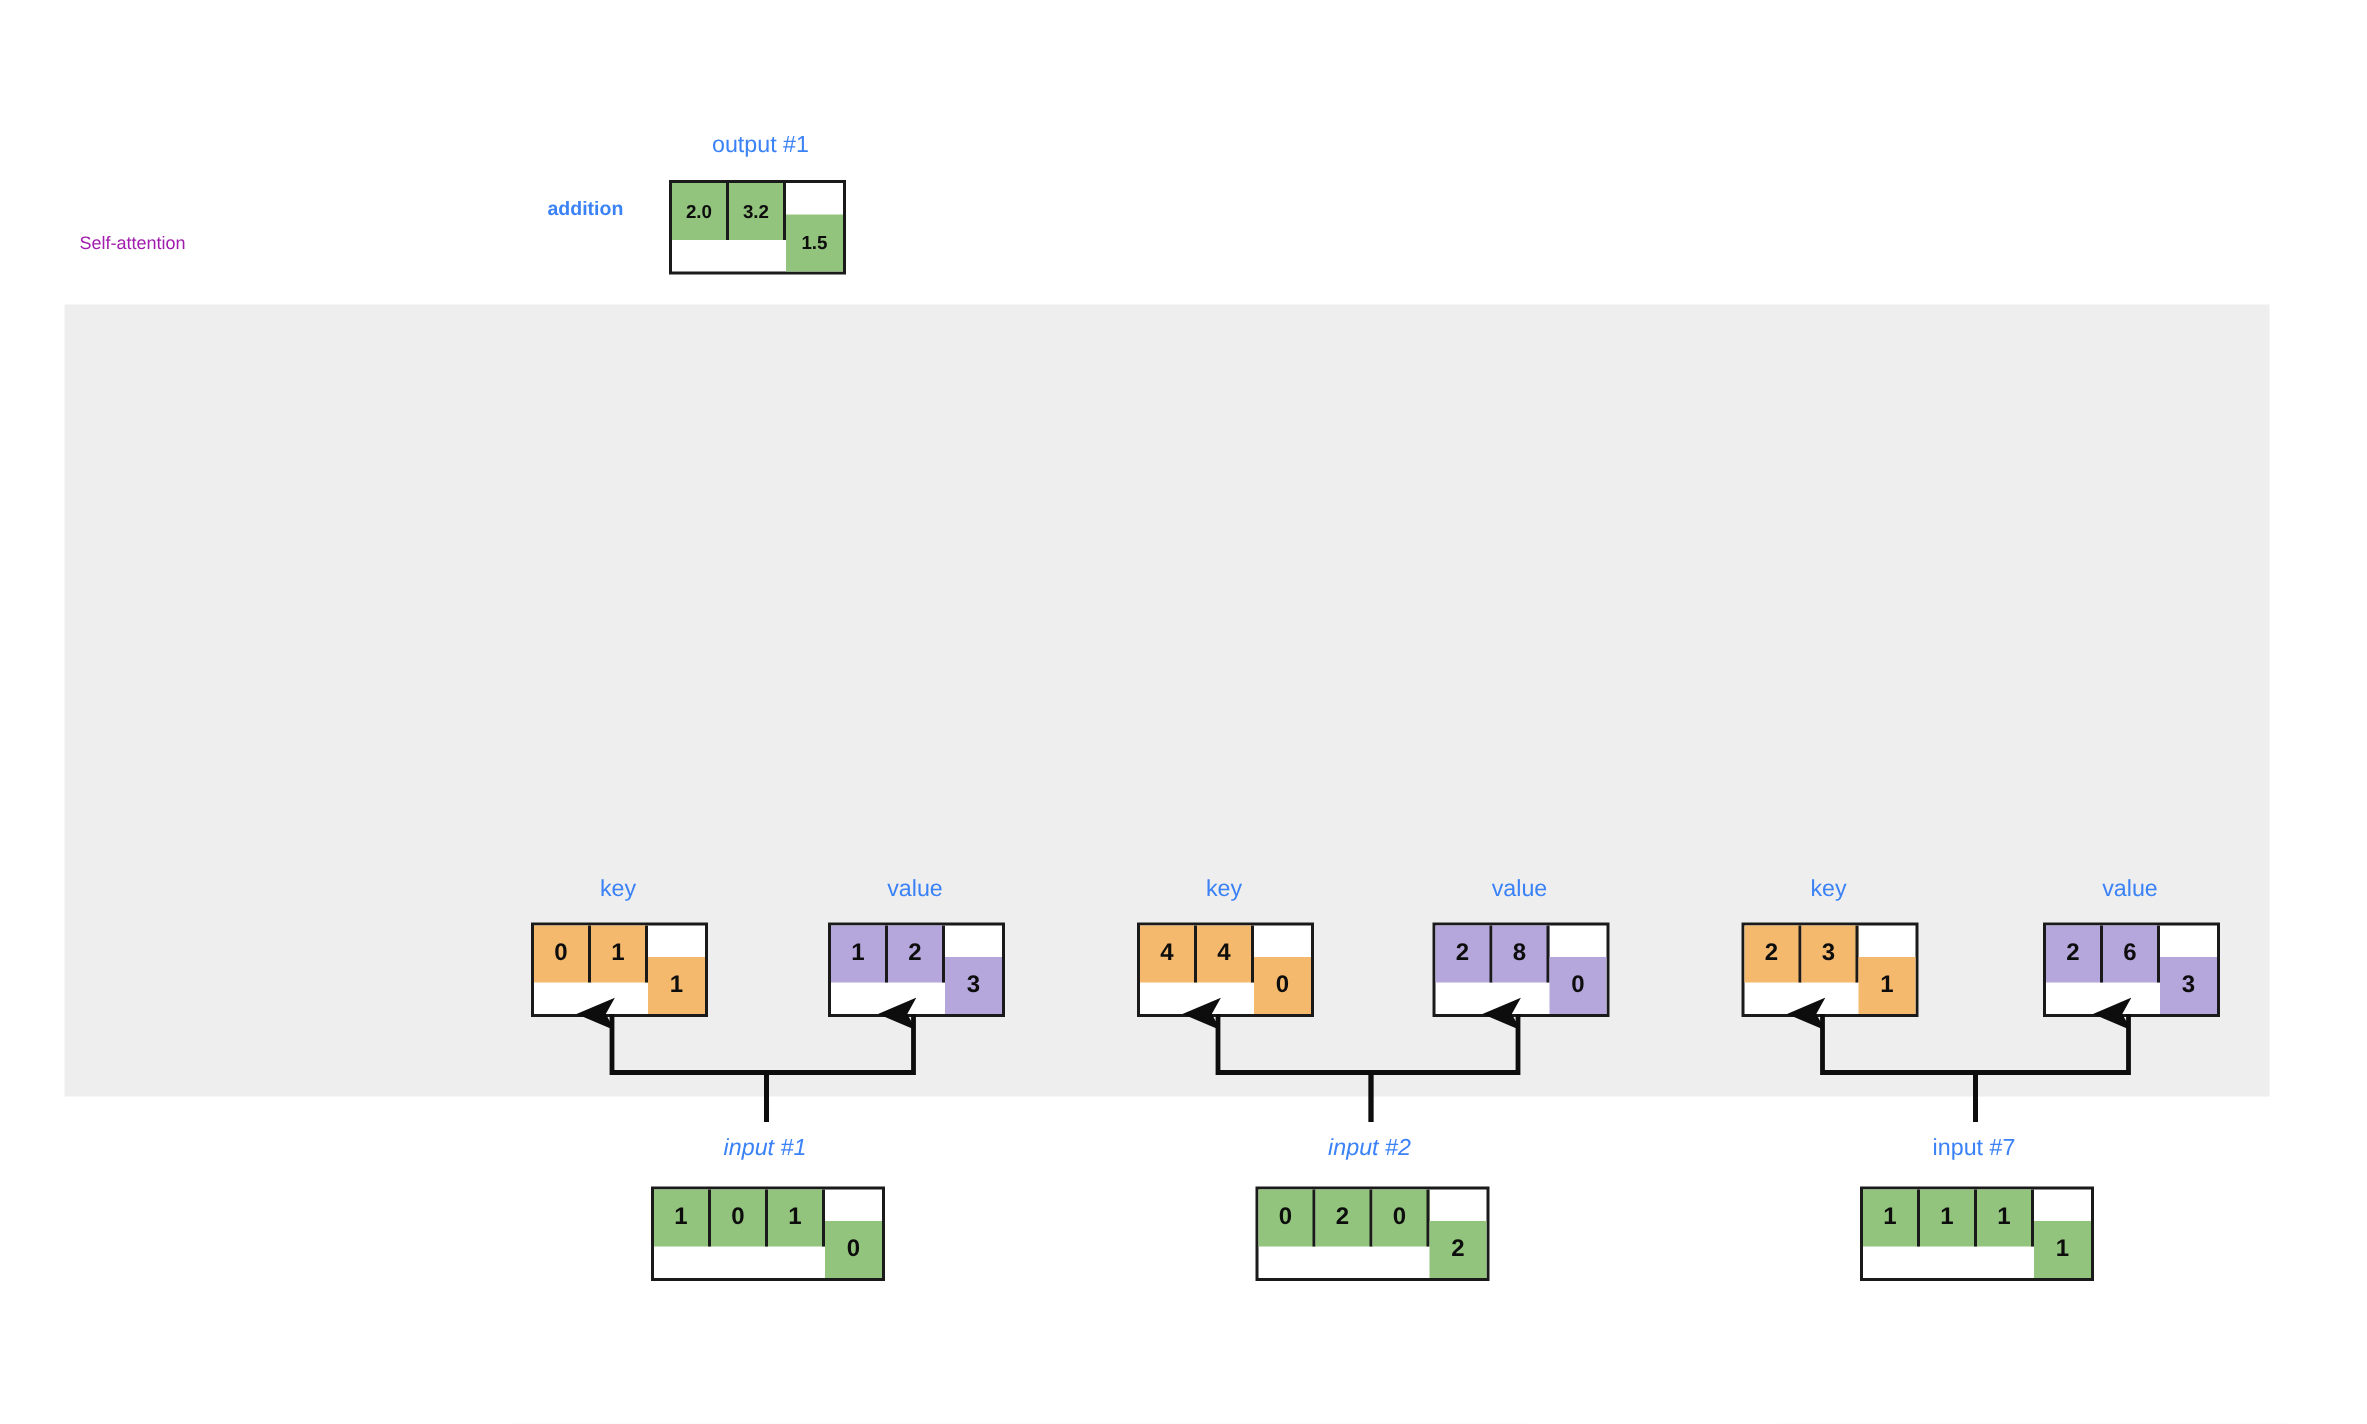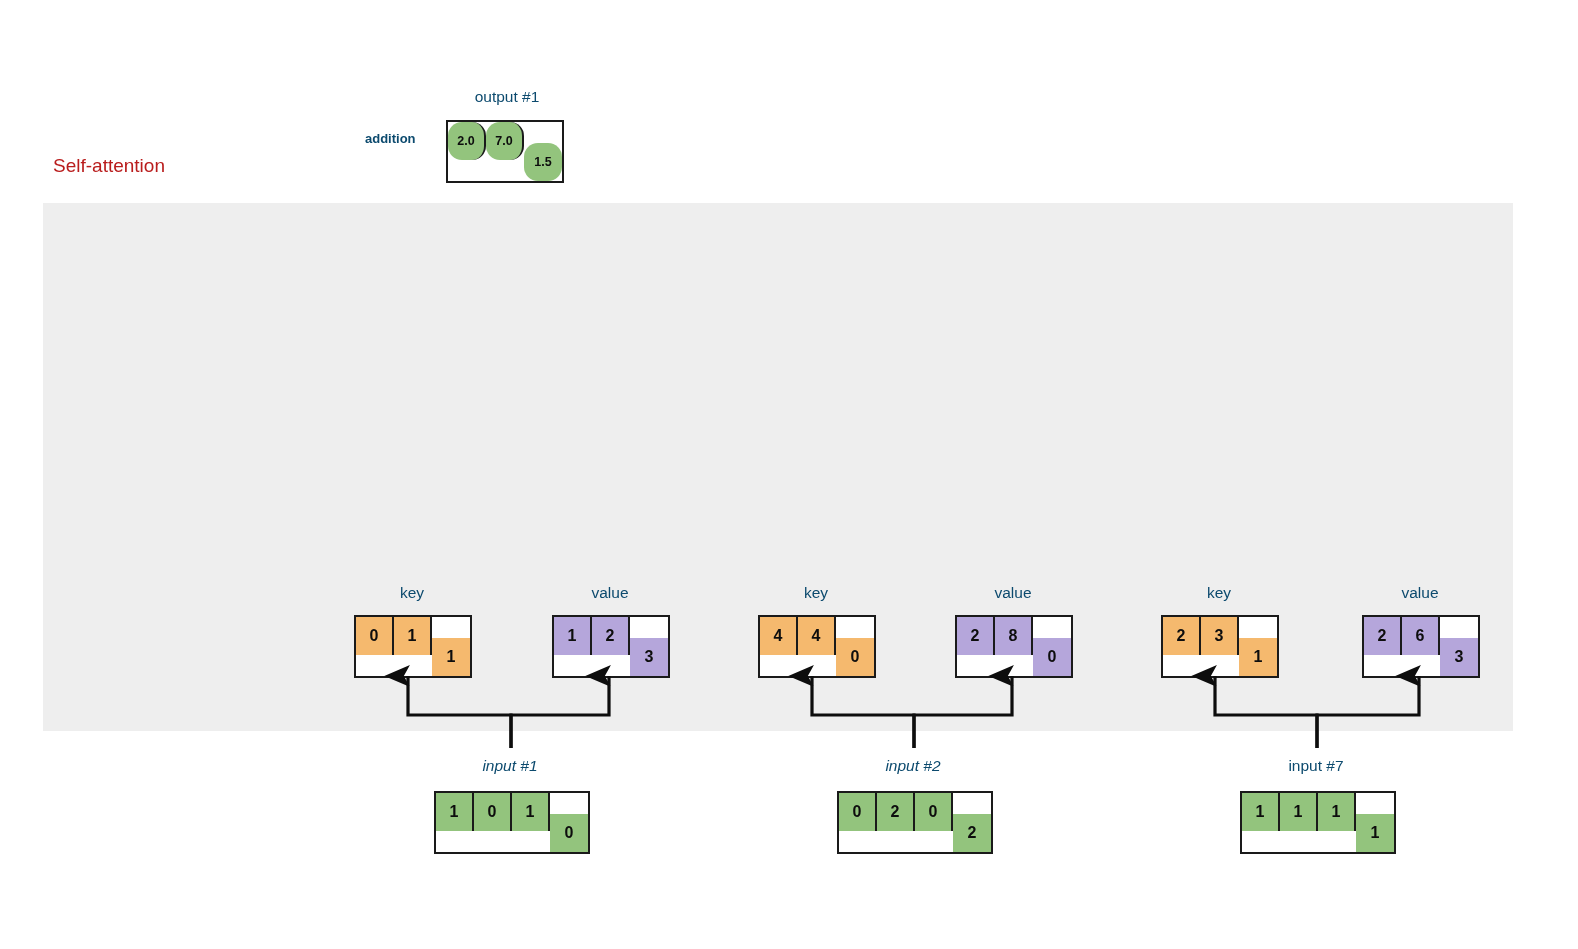--- a/index.html
+++ b/index.html
@@ -25,22 +25,22 @@
     left: 43px;
     top: 203px;
     width: 1470px;
     height: 528px;
     background: #eeeeee;
   }
   .section-label {
     position: absolute;
     left: 53px;
     top: 155px;
-    font-size: 19px;
-    color: #b91c1c;
+    font-size: 12px;
+    color: #a21caf;
     white-space: nowrap;
     text-align: right;
   }
 
   
   .vec {
     position: absolute;
     display: flex;
     border: 2.5px solid #1a1a1a;
     box-sizing: border-box;
@@ -58,27 +58,27 @@
     font-weight: bold;
     color: #0d0d0d;
     line-height: 1;
   }
   .vec .cell:last-child { border-right: none; margin-top: 21px; }
 
   .vec.orange .cell { background: #f5b96e; }
   .vec.purple .cell { background: #b5a6db; }
   .vec.green  .cell { background: #93c47d; }
 
-  .vec.small .cell { font-size: 12.5px; font-weight: bold; border-radius: 14px; }
+  .vec.small .cell { font-size: 12.5px; font-weight: bold; }
 
   
   .cap {
     position: absolute;
     font-size: 15.5px;
-    color: #0c4a6e;
+    color: #3b82f6;
     white-space: nowrap;
     text-align: center;
     transform: translateX(-50%);
   }
   .cap.bold {
     font-weight: bold;
     font-size: 13px;
     transform: none;
   }
 
@@ -96,21 +96,21 @@
 <body>
 
 <div id="canvas">
 
   <div class="section-label">Self-attention</div>
 
   <div class="cap" style="left:507px; top:88px;">output #1</div>
   <div class="cap bold" style="left:365px; top:131px;">addition</div>
   <div class="vec green small" style="left:446px; top:120px;">
     <div class="cell">2.0</div>
-    <div class="cell">7.0</div>
+    <div class="cell">3.2</div>
     <div class="cell">1.5</div>
   </div>
 
   <div class="attention-panel"></div>
 
   <div class="cap" style="left:412px; top:584px;">key</div>
   <div class="vec orange" style="left:354px; top:615px;">
     <div class="cell">0</div>
     <div class="cell">1</div>
     <div class="cell">1</div>

